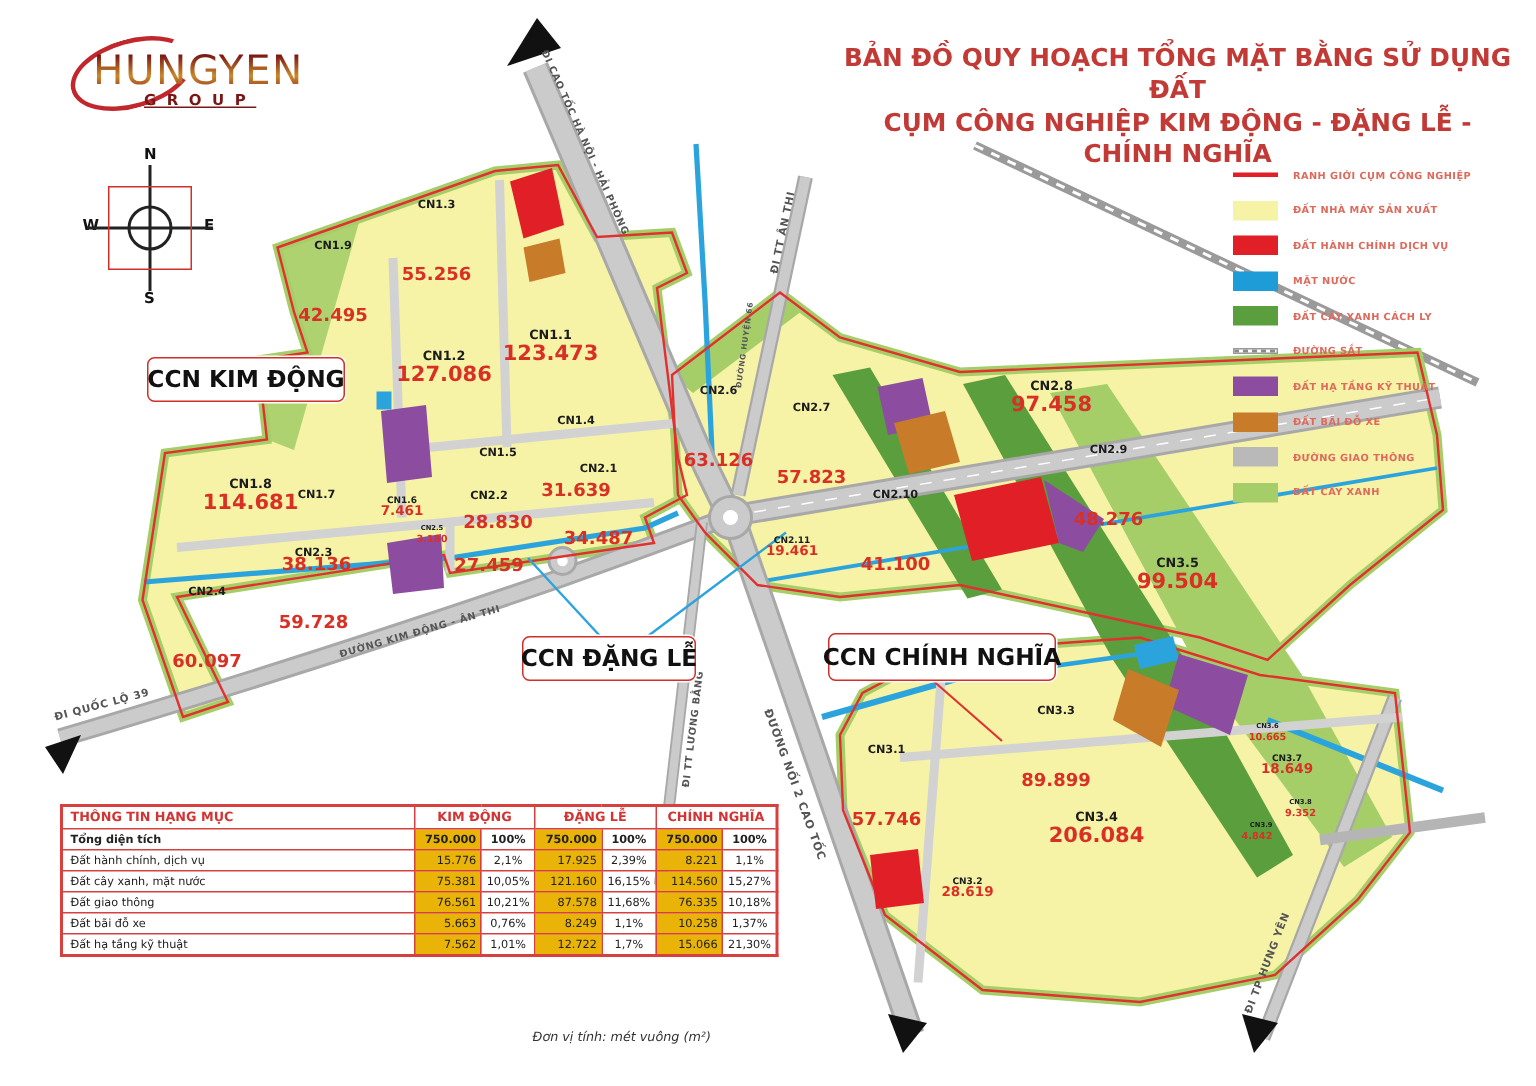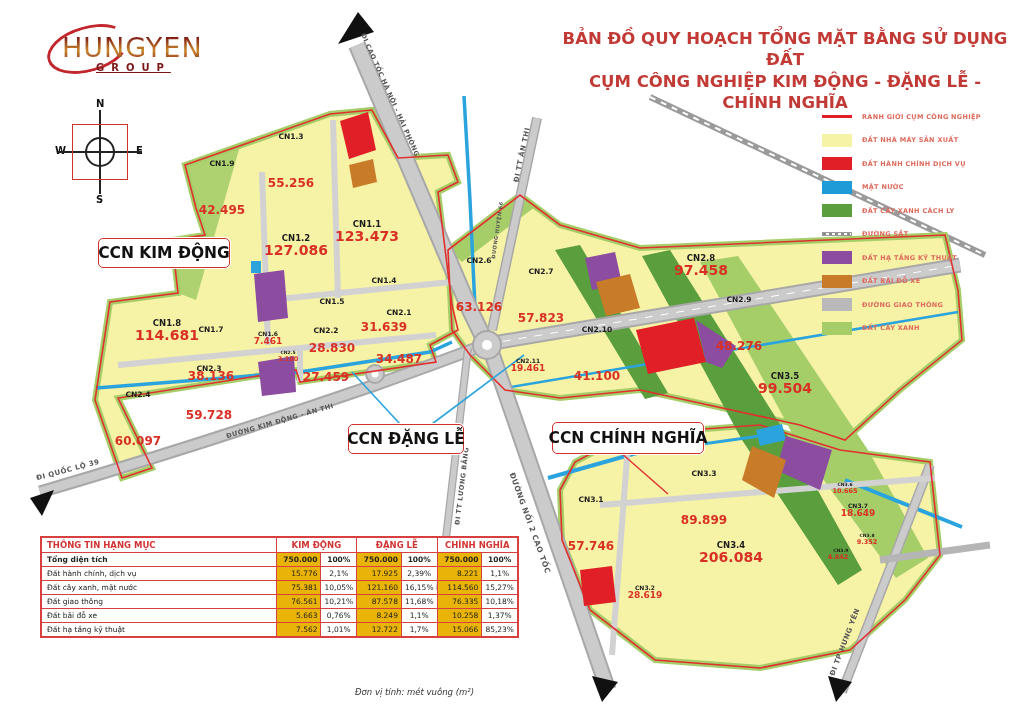--- a/index.html
+++ b/index.html
@@ -410,19 +410,19 @@
           <td class="num">10.258</td>
           <td class="pct">1,37%</td>
         </tr>
         <tr>
           <td class="lbl">Đất hạ tầng kỹ thuật</td>
           <td class="num">7.562</td>
           <td class="pct">1,01%</td>
           <td class="num">12.722</td>
           <td class="pct">1,7%</td>
           <td class="num">15.066</td>
-          <td class="pct">85,23%</td>
+          <td class="pct">21,30%</td>
         </tr>
       </tbody>
     </table>
   <div id="footer-note">Đơn vị tính: mét vuông (m²)</div>
 
 </div>
 
 </body></html>

